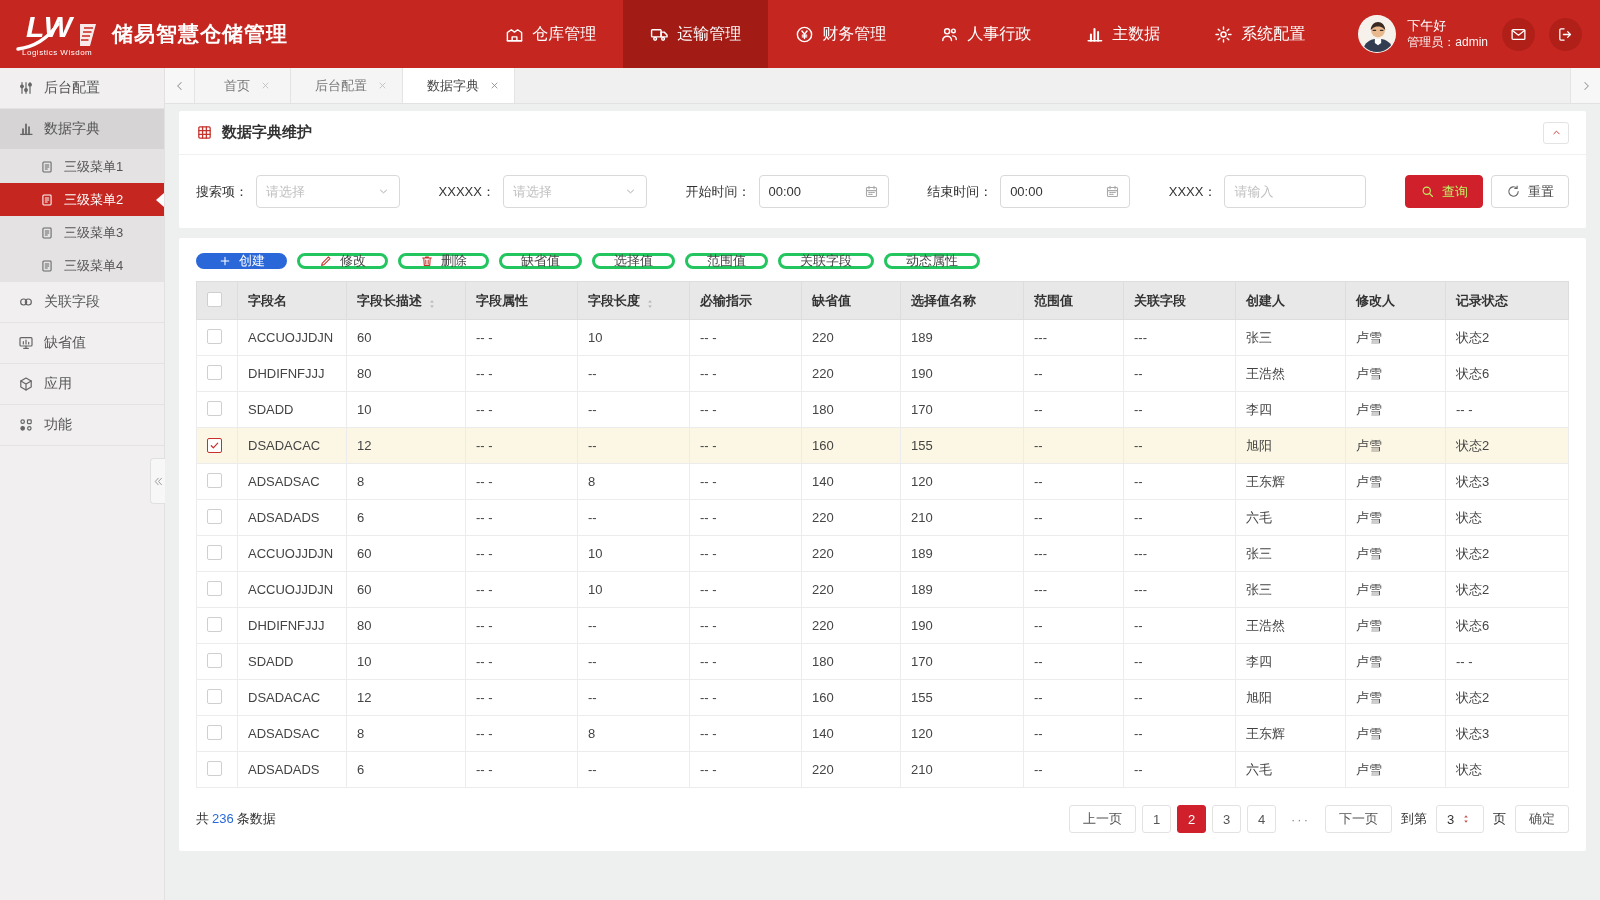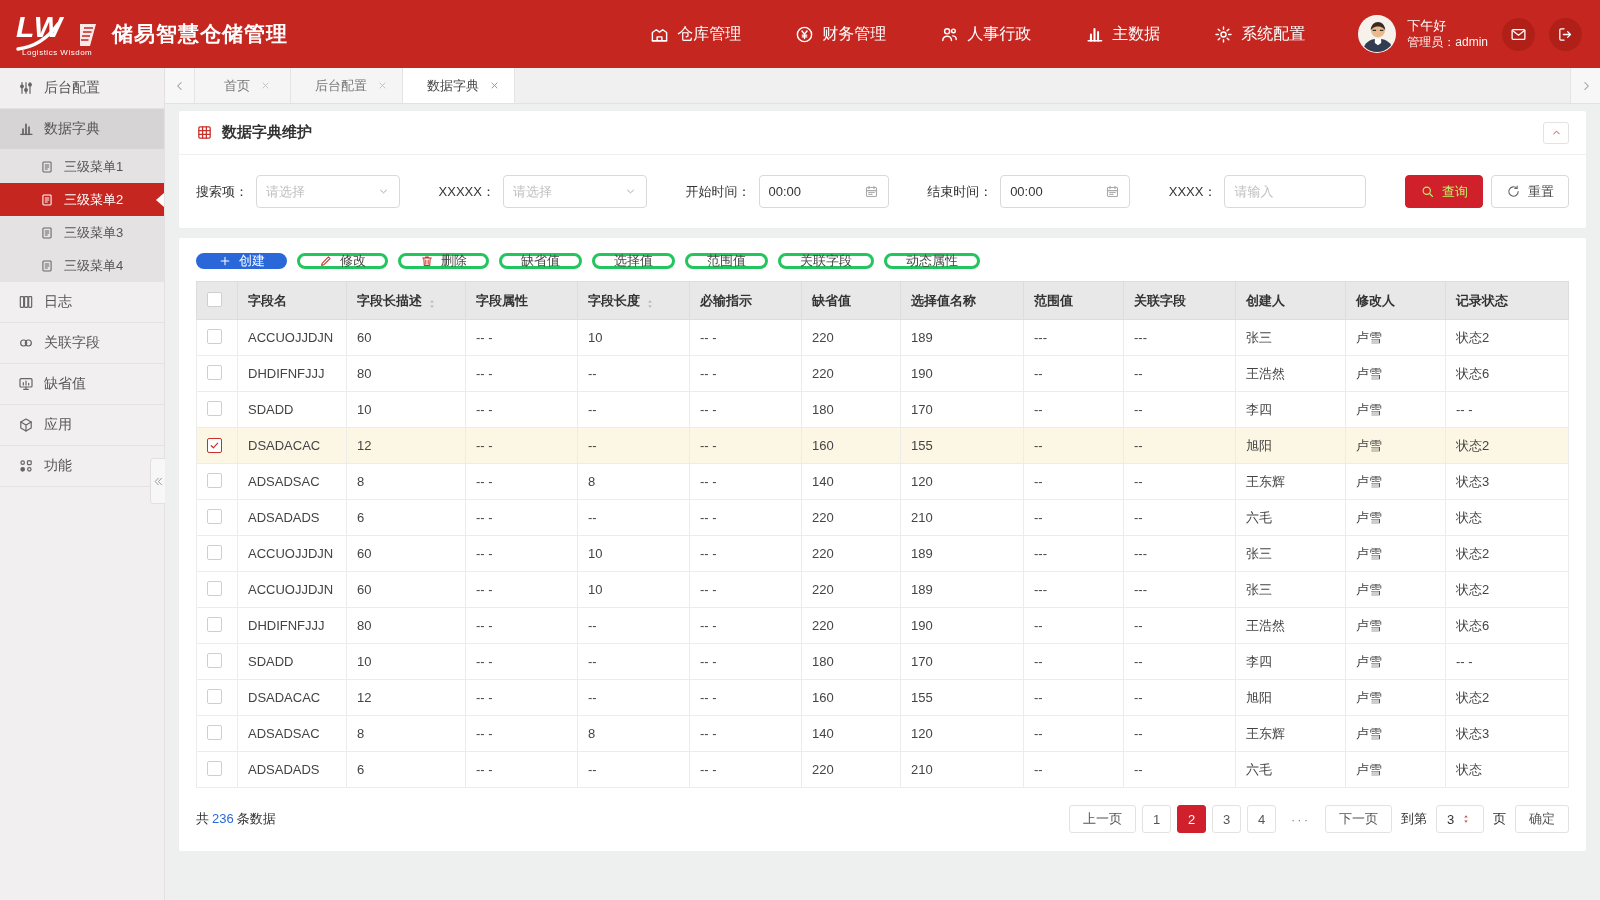--- a/index.html
+++ b/index.html
@@ -6,21 +6,21 @@
   html,body { width:1600px; height:900px; overflow:hidden;
     font-family:"Liberation Sans","DejaVu Sans",sans-serif; background:#eef0f0; }
   .icon { display:inline-flex; align-items:center; justify-content:center; }
   .icon svg { display:block; }
 
   
   .header { position:absolute; top:0; left:0; right:0; height:68px; background:#c52620;
     display:flex; align-items:stretch; color:#fff; z-index:30; }
   .logo-area { display:flex; align-items:center; padding-left:14px; gap:10px; }
   .logo-mark { position:relative; width:88px; height:48px; }
-  .logo-lw { font-style:italic; font-weight:bold; font-size:30px; letter-spacing:1px; color:#fff; position:absolute; top:0; left:2px; }
+  .logo-lw { font-style:italic; font-weight:bold; font-size:30px; letter-spacing:1px; color:#fff; position:absolute; top:0; left:12px; }
   .logo-swoosh { position:absolute; left:0; top:6px; }
   .logo-sub { position:absolute; bottom:1px; left:8px; font-size:8px; letter-spacing:.5px; white-space:nowrap; color:#fff; }
   .app-title { font-size:21px; font-weight:bold; letter-spacing:1px; align-self:center; }
   .main-nav { display:flex; align-items:stretch; margin-left:auto; }
   .nav-item { display:flex; align-items:center; gap:8px; padding:0 27px; font-size:16px; cursor:pointer; }
   .nav-item.active { background:#a21b15; }
   .user-area { display:flex; align-items:center; gap:11px; padding:0 18px 0 26px; }
   .avatar { width:38px; height:38px; border-radius:50%; overflow:hidden; background:#f5efe7; border:1px solid rgba(255,255,255,.5); cursor:pointer; }
   .user-text { line-height:1.3; }
   .greeting { font-size:13px; }
@@ -125,20 +125,31 @@
   </div>
   <div class="main-nav">
       <div class="nav-item">
         <span class="icon">
           <svg width="19" height="19" viewBox="0 0 24 24" fill="none" stroke="currentColor" stroke-width="1.8" stroke-linecap="round" stroke-linejoin="round">
             <path d="M3 20V9.5L8 6l4 3 4-3 5 3.5V20H3z"></path>
             <path d="M3 20h18M9 20v-5h6v5"></path>
           </svg>
         </span>
         <span>仓库管理</span>
+      </div>
+      <div class="nav-item active">
+        <span class="icon">
+          <svg width="19" height="19" viewBox="0 0 24 24" fill="none" stroke="currentColor" stroke-width="1.8" stroke-linecap="round" stroke-linejoin="round">
+            <rect x="2" y="6" width="12" height="9" rx="1"></rect>
+            <path d="M14 9h4l3.5 3.5V15H14z"></path>
+            <circle cx="6.5" cy="17.5" r="1.8"></circle>
+            <circle cx="16.5" cy="17.5" r="1.8"></circle>
+          </svg>
+        </span>
+        <span>运输管理</span>
       </div>
       <div class="nav-item">
         <span class="icon">
           <svg width="19" height="19" viewBox="0 0 24 24" fill="none" stroke="currentColor" stroke-width="1.8" stroke-linecap="round" stroke-linejoin="round">
             <circle cx="12" cy="12" r="9"></circle>
             <path d="M8.8 7.5l3.2 4 3.2-4M12 11.5V17M9.3 12.8h5.4M9.3 15h5.4"></path>
           </svg>
         </span>
         <span>财务管理</span>
       </div>
@@ -258,30 +269,20 @@
         </div>
         <div class="side-item">
           <span class="icon">
             <svg width="14" height="14" viewBox="0 0 24 24" fill="none" stroke="currentColor" stroke-width="1.8" stroke-linecap="round" stroke-linejoin="round">
               <rect x="5" y="3.5" width="14" height="17" rx="1.5"></rect>
               <path d="M9 8.5h6M9 12h6M9 15.5h3.5"></path>
             </svg>
           </span>
           <span>三级菜单4</span>
         </div>
-      </div>
-      <div class="side-item">
-        <span class="icon">
-          <svg width="16" height="16" viewBox="0 0 24 24" fill="none" stroke="currentColor" stroke-width="1.8" stroke-linecap="round" stroke-linejoin="round">
-            <rect x="3.5" y="4" width="5" height="16" rx=".8"></rect>
-            <rect x="9.8" y="4" width="5" height="16" rx=".8"></rect>
-            <rect x="16" y="4" width="4.5" height="16" rx=".8"></rect>
-          </svg>
-        </span>
-        <span>日志</span>
       </div>
       <div class="side-item">
         <span class="icon">
           <svg width="16" height="16" viewBox="0 0 24 24" fill="none" stroke="currentColor" stroke-width="1.8" stroke-linecap="round" stroke-linejoin="round">
             <circle cx="8.5" cy="12" r="4.5"></circle>
             <circle cx="15.5" cy="12" r="4.5"></circle>
           </svg>
         </span>
         <span>关联字段</span>
       </div>

